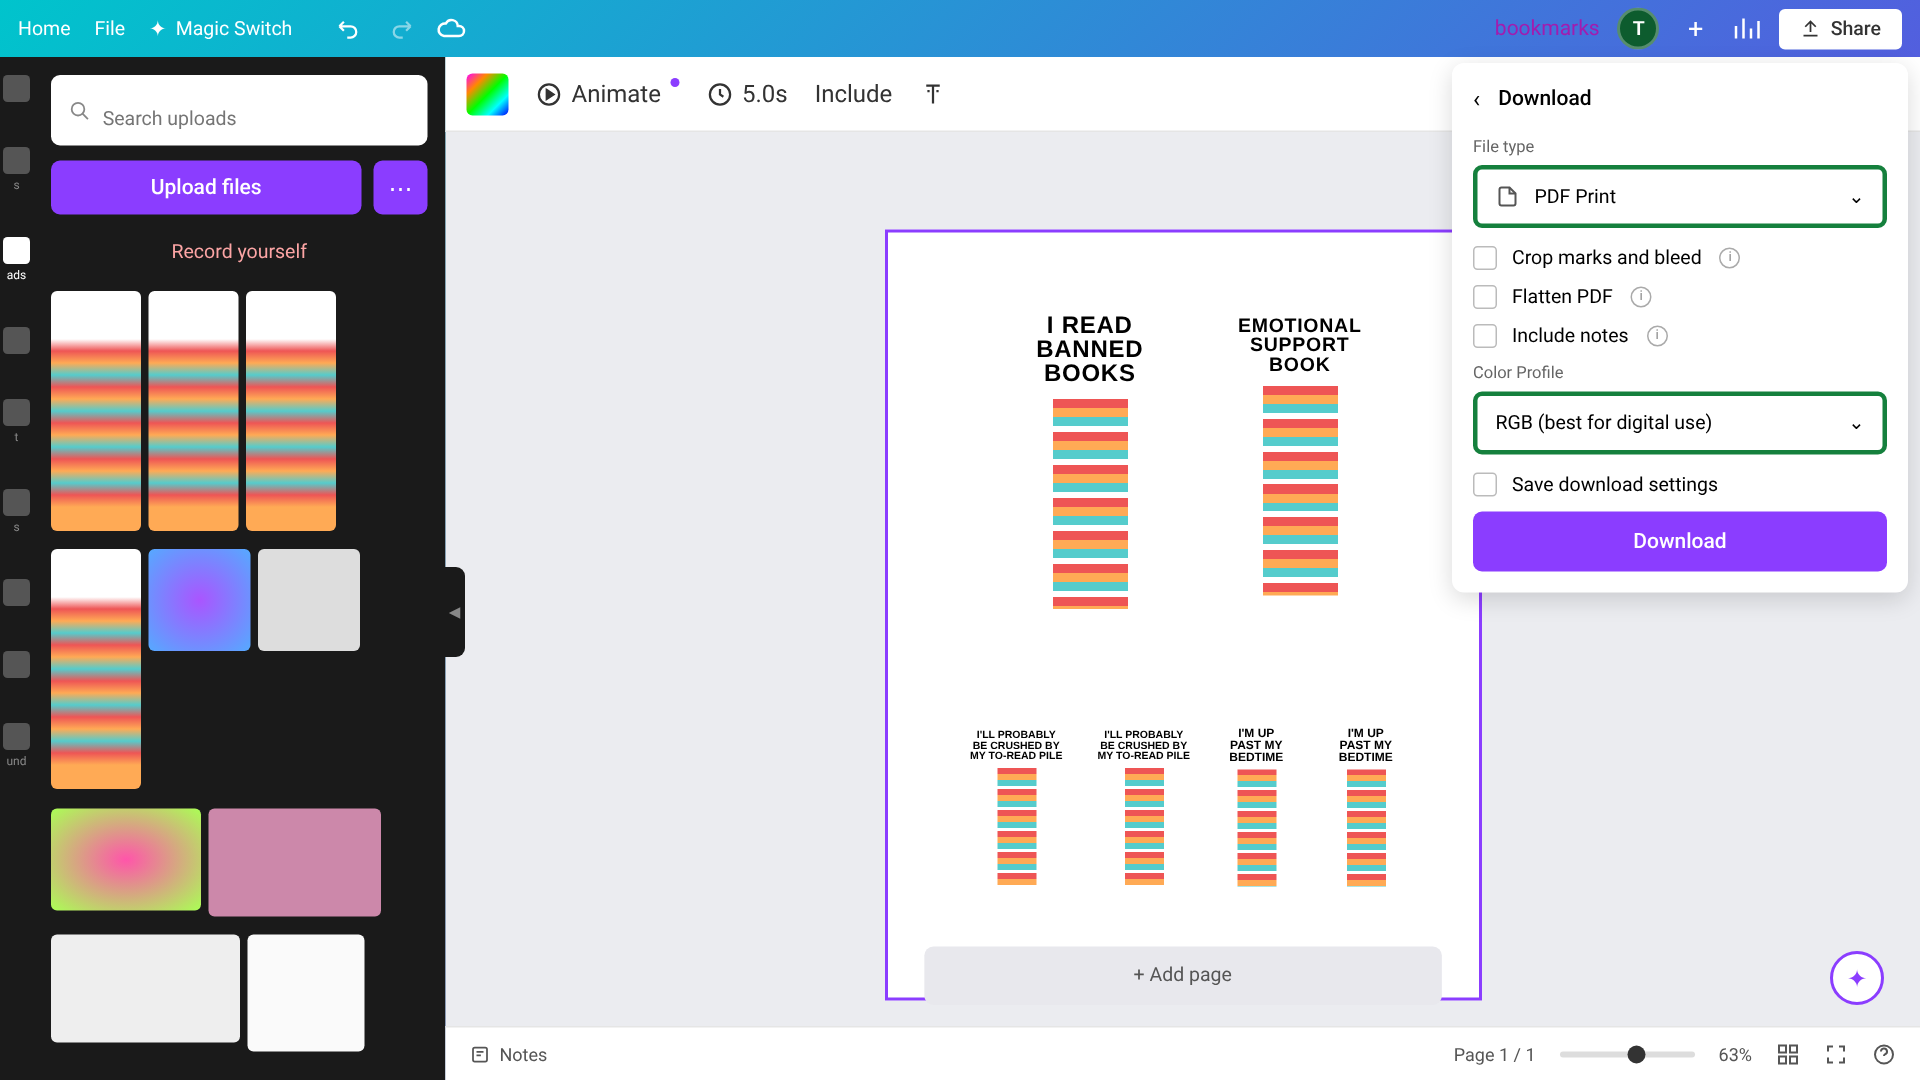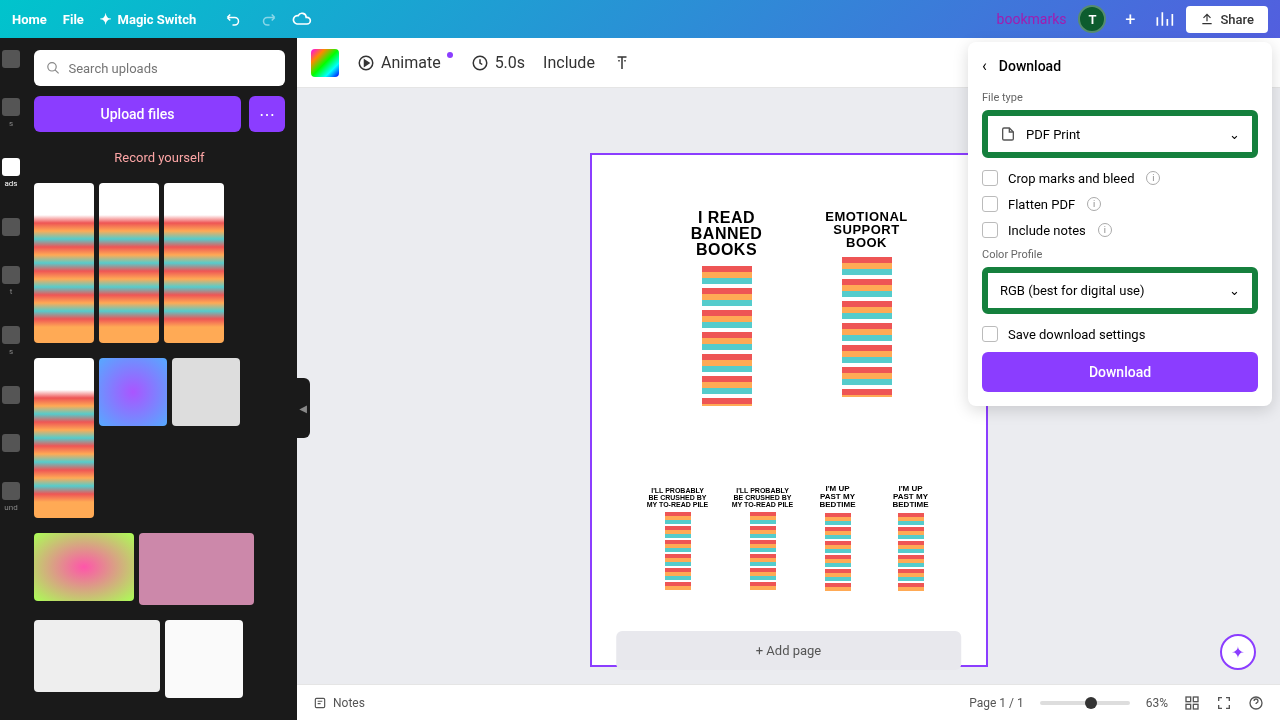--- a/index.html
+++ b/index.html
@@ -1,36 +1,36 @@
 <!DOCTYPE html>
 <html><head>
 <meta charset="utf-8">
 <style>
 * { margin: 0; padding: 0; box-sizing: border-box; font-family: -apple-system, BlinkMacSystemFont, "Segoe UI", Roboto, sans-serif; }
 body { width: 1280px; height: 720px; overflow: hidden; background: linear-gradient(135deg, #00c4cc, #7d2ae8); }
 .top-bar { height: 38px; display: flex; align-items: center; padding: 0 12px; color: white; gap: 16px; }
 .top-left { display: flex; align-items: center; gap: 16px; }
-.top-btn { color: white; font-size: 13px; font-weight: 700; cursor: pointer; }
+.top-btn { color: white; font-size: 13px; font-weight: 400; cursor: pointer; }
 .magic-switch { display: flex; align-items: center; gap: 6px; }
 .sparkle { font-size: 14px; }
 .top-icons { display: flex; gap: 14px; margin-left: 12px; }
 .icon-btn { width: 20px; height: 20px; display: flex; align-items: center; justify-content: center; cursor: pointer; }
 .top-right { margin-left: auto; display: flex; align-items: center; gap: 12px; }
 .doc-title { color: #a21caf; font-size: 14px; }
 .avatar { width: 28px; height: 28px; border-radius: 50%; background: #0d5c2e; color: white; display: flex; align-items: center; justify-content: center; font-size: 13px; font-weight: 600; border: 2px solid rgba(255,255,255,0.3); }
 .plus-circle { width: 24px; height: 24px; display: flex; align-items: center; justify-content: center; color: white; font-size: 18px; cursor: pointer; }
 .share-btn { background: white; color: #333; padding: 6px 14px; border-radius: 4px; font-size: 13px; font-weight: 500; display: flex; align-items: center; gap: 6px; cursor: pointer; }
 .main-area { display: flex; height: 682px; }
 .rail { width: 22px; background: #1a1a1a; display: flex; flex-direction: column; align-items: center; padding-top: 12px; gap: 30px; }
 .rail-item { color: #888; font-size: 8px; text-align: center; cursor: pointer; display: flex; flex-direction: column; align-items: center; gap: 3px; }
 .rail-icon { width: 18px; height: 18px; background: #555; border-radius: 3px; }
 .rail-item.active { color: white; }
 .side-panel { width: 275px; background: #1a1a1a; padding: 12px; display: flex; flex-direction: column; }
 .search-box { background: white; border-radius: 6px; padding: 10px 12px; display: flex; align-items: center; gap: 8px; margin-bottom: 10px; }
-.search-input { border: none; outline: none; font-size: 13px; width: 100%; color: #333; }
+.search-input { border: none; outline: none; font-size: 13px; width: 100%; color: #333; margin-top: 12px; }
 .upload-row { display: flex; gap: 8px; margin-bottom: 8px; }
 .upload-btn { flex: 1; background: #8b3dff; color: white; padding: 10px; border-radius: 6px; font-size: 14px; font-weight: 500; text-align: center; cursor: pointer; }
 .upload-more { width: 36px; background: #8b3dff; border-radius: 6px; display: flex; align-items: center; justify-content: center; color: white; cursor: pointer; }
 .record-btn { color: #fca5a5; text-align: center; padding: 10px; font-size: 13px; cursor: pointer; margin-bottom: 8px; }
 .tabs { display: flex; gap: 24px; padding: 8px 4px; margin-bottom: 8px; }
 .tab { color: #888; font-size: 13px; cursor: pointer; padding-bottom: 6px; }
 .tab.active { color: white; border-bottom: 2px solid white; }
 .uploads-grid { flex: 1; overflow: hidden; display: flex; flex-wrap: wrap; gap: 5px; }
 .upload-thumb { border-radius: 4px; background: linear-gradient(135deg, #f88, #fc8, #8cf); }
 .books-thumb { width: 60px; height: 160px; background: linear-gradient(180deg, #fff 0%, #fff 20%, #e55 25%, #fa5 30%, #5cc 35%, #e55 40%, #fa5 45%, #5cc 50%, #e55 55%, #fa5 60%, #5cc 65%, #e55 70%, #fa5 75%, #5cc 80%, #e55 85%, #fa5 90%); }
@@ -49,21 +49,21 @@
 .bookmark-small { position: absolute; width: 32px; display: flex; flex-direction: column; align-items: center; }
 .bm-text-sm { font-family: Impact, sans-serif; font-weight: 900; font-size: 7px; text-align: center; line-height: 1; margin-bottom: 4px; }
 .bm-stack-sm { width: 26px; height: 78px; background: repeating-linear-gradient(180deg, #e55 0px, #e55 4px, #fa5 4px, #fa5 8px, #5cc 8px, #5cc 12px, #fff 12px, #fff 14px); }
 .add-page { position: absolute; bottom: 50px; left: 50%; transform: translateX(-50%); background: #e8e8ed; padding: 12px 140px; border-radius: 6px; font-size: 13px; color: #555; cursor: pointer; }
 .collapse-handle { position: absolute; left: -1px; top: 340px; width: 14px; height: 60px; background: #1a1a1a; border-radius: 0 6px 6px 0; display: flex; align-items: center; justify-content: center; color: #888; cursor: pointer; font-size: 10px; }
 .download-panel { position: absolute; right: 8px; top: 42px; width: 304px; background: white; border-radius: 8px; box-shadow: 0 4px 16px rgba(0,0,0,0.15); padding: 14px; }
 .dl-header { display: flex; align-items: center; gap: 12px; margin-bottom: 16px; }
 .dl-back { cursor: pointer; font-size: 16px; }
 .dl-title { font-size: 14px; font-weight: 500; }
 .dl-label { font-size: 11px; color: #666; margin-bottom: 6px; }
-.dl-select { border: 6px solid #15803d; border-radius: 6px; padding: 10px 12px; display: flex; align-items: center; justify-content: space-between; font-size: 13px; cursor: pointer; margin-bottom: 12px; }
+.dl-select { border: 3px solid #15803d; border-radius: 6px; padding: 10px 12px; display: flex; align-items: center; justify-content: space-between; font-size: 13px; cursor: pointer; margin-bottom: 12px; }
 .dl-select-left { display: flex; align-items: center; gap: 10px; }
 .checkbox-row { display: flex; align-items: center; gap: 10px; font-size: 13px; margin-bottom: 10px; cursor: pointer; }
 .checkbox { width: 16px; height: 16px; border: 1.5px solid #bbb; border-radius: 3px; }
 .info-icon { width: 14px; height: 14px; border: 1px solid #aaa; border-radius: 50%; display: inline-flex; align-items: center; justify-content: center; font-size: 9px; color: #888; margin-left: 2px; }
 .dl-section { margin-top: 4px; }
 .dl-button { background: #8b3dff; color: white; padding: 12px; border-radius: 6px; text-align: center; font-size: 14px; font-weight: 500; cursor: pointer; margin-top: 8px; }
 .bottom-bar { position: absolute; bottom: 0; left: 0; right: 0; height: 36px; background: white; border-top: 1px solid #e5e5e5; display: flex; align-items: center; padding: 0 16px; gap: 16px; font-size: 12px; color: #555; }
 .notes-btn { display: flex; align-items: center; gap: 6px; cursor: pointer; }
 .page-ind { margin-left: auto; }
 .zoom-slider { width: 90px; height: 4px; background: #ddd; border-radius: 2px; position: relative; }

